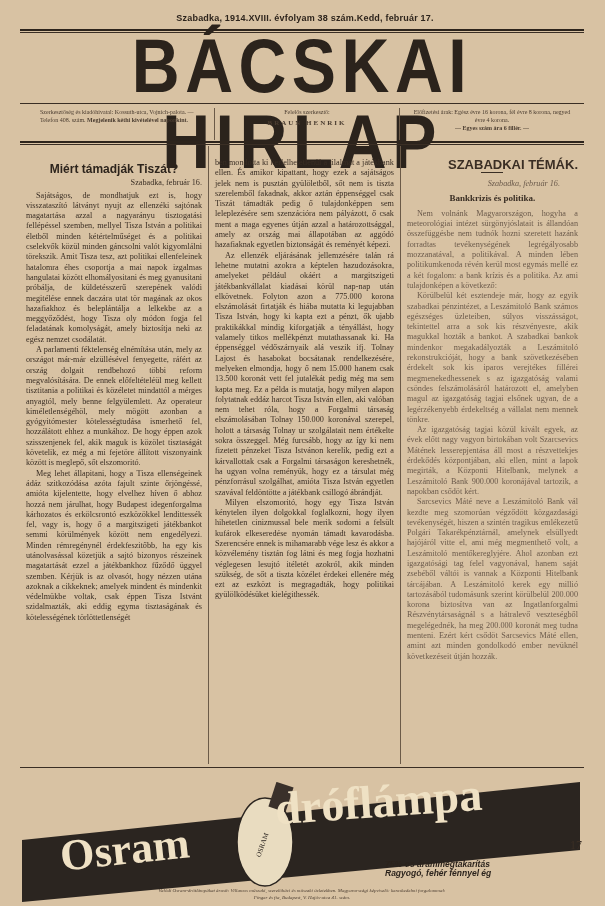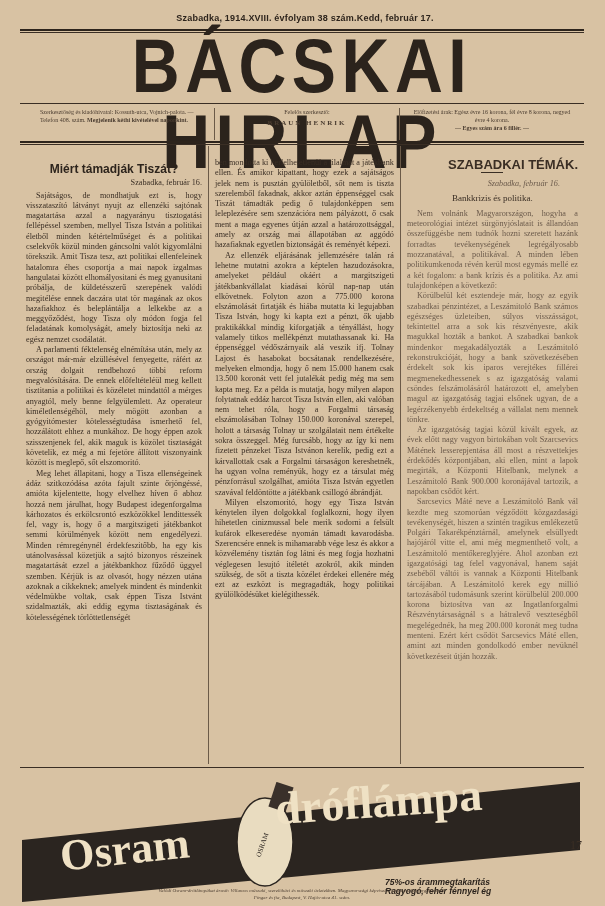--- a/index.html
+++ b/index.html
@@ -52,36 +52,36 @@
     .headline {
       font-family: "Liberation Sans", sans-serif; font-weight: bold;
       font-size: 12px; text-align: center; margin: 6px 0 4px 0; color: #2d241c;
     }
     .dateline { text-align: right; margin-bottom: 2px; }
     .section-title {
       font-family: "Liberation Sans", sans-serif; font-weight: bold;
       font-size: 13px; text-align: right; margin: 2px 0 2px; color: #3a2e24;
     }
     .section-bar { width: 22px; margin: 0 auto 6px; border-top: 1px solid #3a2e24; }
-    .subtitle { text-align: center; font-weight: normal; font-size: 9px; margin: 3px 0 6px; color: #3a2e24; }
+    .subtitle { text-align: center; font-weight: bold; font-size: 9px; margin: 3px 0 6px; color: #3a2e24; }
     .dateline.it { font-style: italic; padding-right: 18px; }
     .ad {
       position: absolute; top: 772px; left: 0; right: 6px; height: 130px;
     }
     .ad-band {
       position: absolute; left: 0; top: 10px; width: 560px; height: 120px;
     }
     .ad-word {
       position: absolute; font-family: "Liberation Serif", serif; font-weight: bold;
       color: #efe1c4;
     }
     .ad-osram { left: 40px; top: 52px; font-size: 44px; transform: rotate(-6deg); }
     .ad-drof { left: 255px; top: 3px; font-size: 46px; transform: rotate(-4deg); }
     .ad-tag {
-      position: absolute; left: 365px; top: 106px; font-family: "Liberation Sans", sans-serif;
+      position: absolute; left: 365px; top: 88px; font-family: "Liberation Sans", sans-serif;
       font-weight: bold; font-style: italic; font-size: 8.5px; line-height: 9px; color: #2b231c;
     }
     .ad-small {
       position: absolute; left: 10px; right: 10px; top: 115px; text-align: center;
       font-size: 5px; line-height: 7px; font-style: italic; color: #4a3c30;
     }
     .pagenum { position: absolute; right: 8px; top: 838px; font-size: 12px; color: #3a2e24; }
   </style>
 </head>
 <body>

